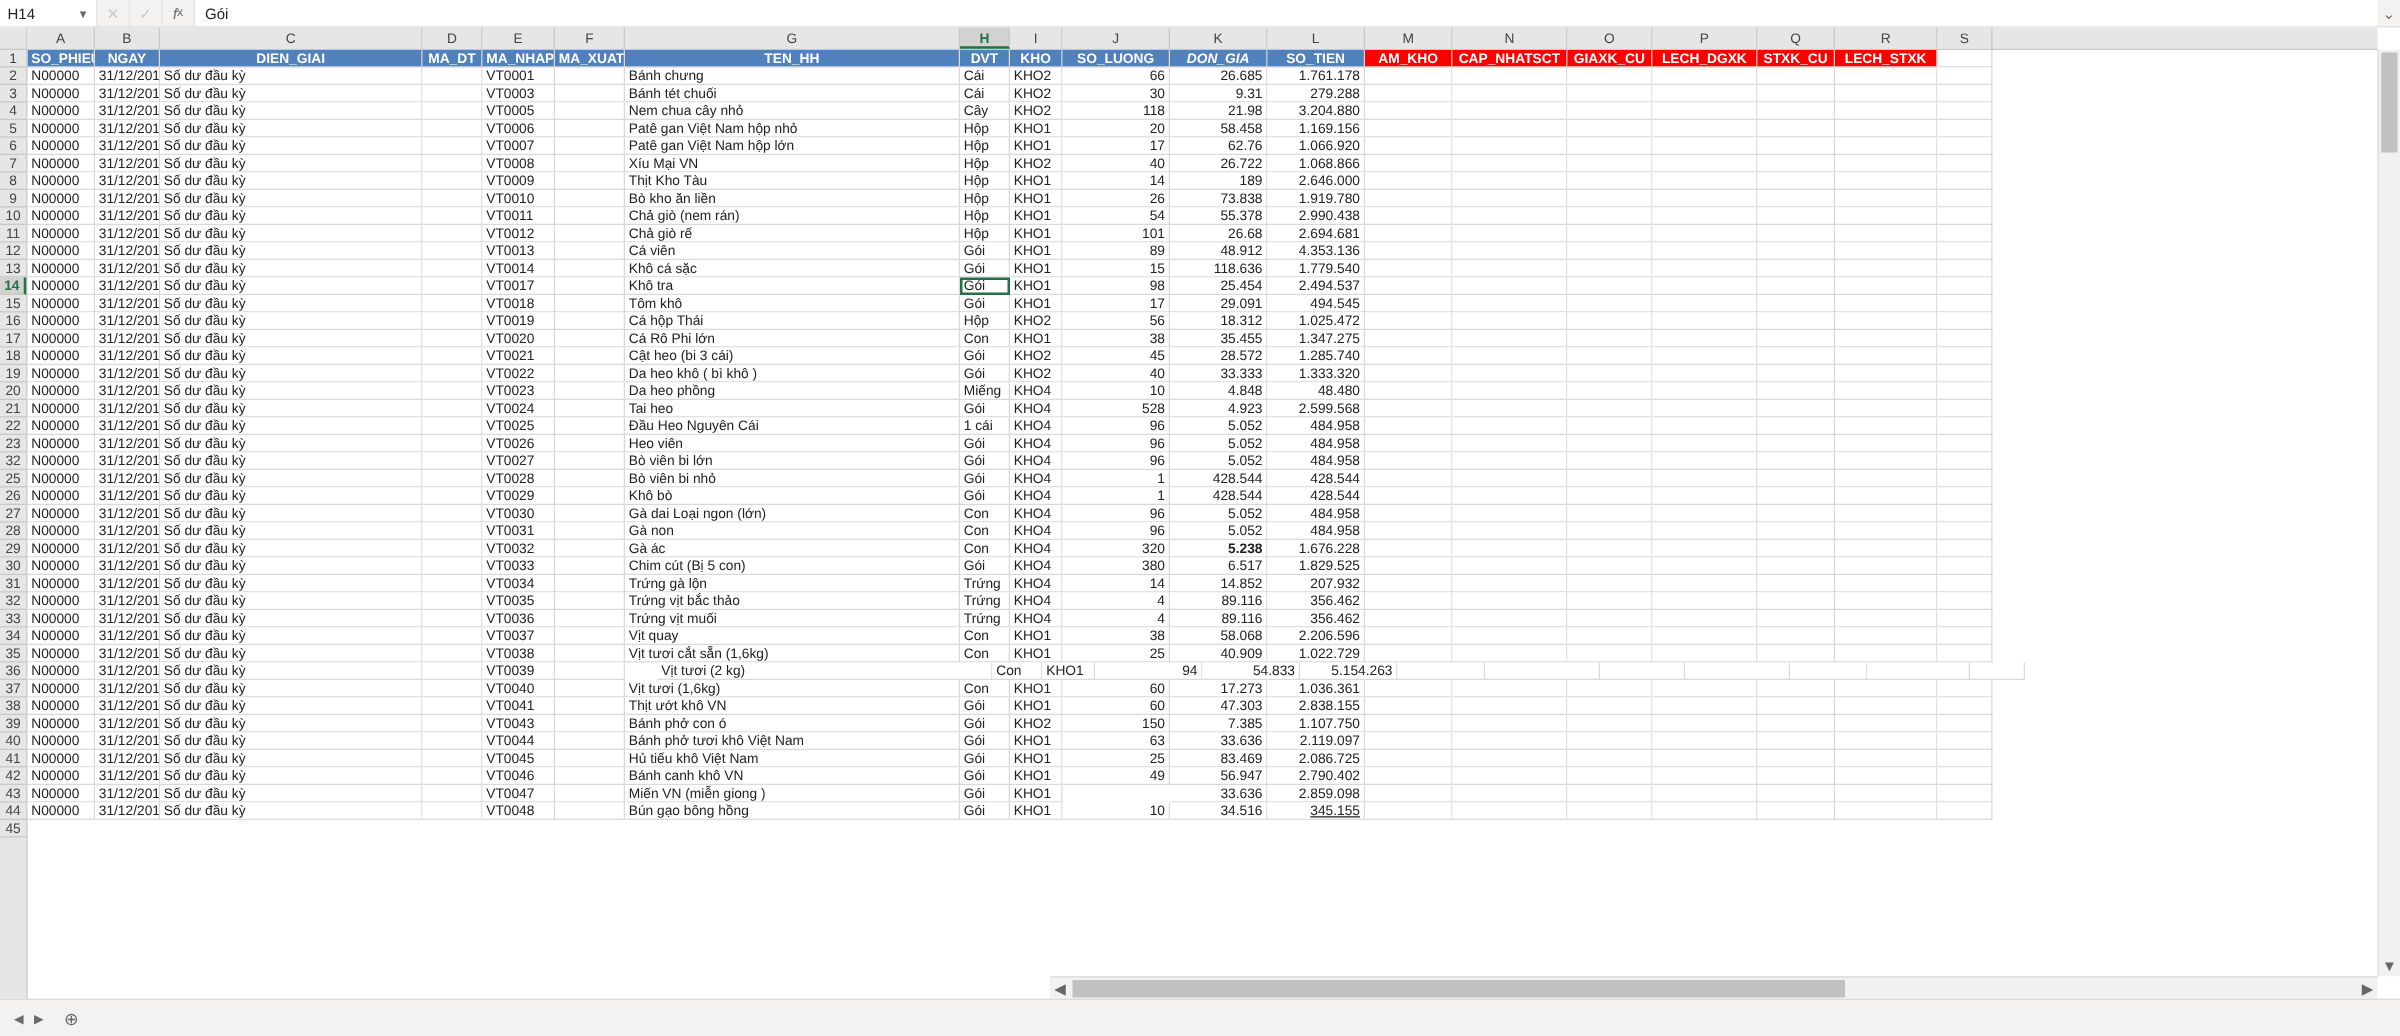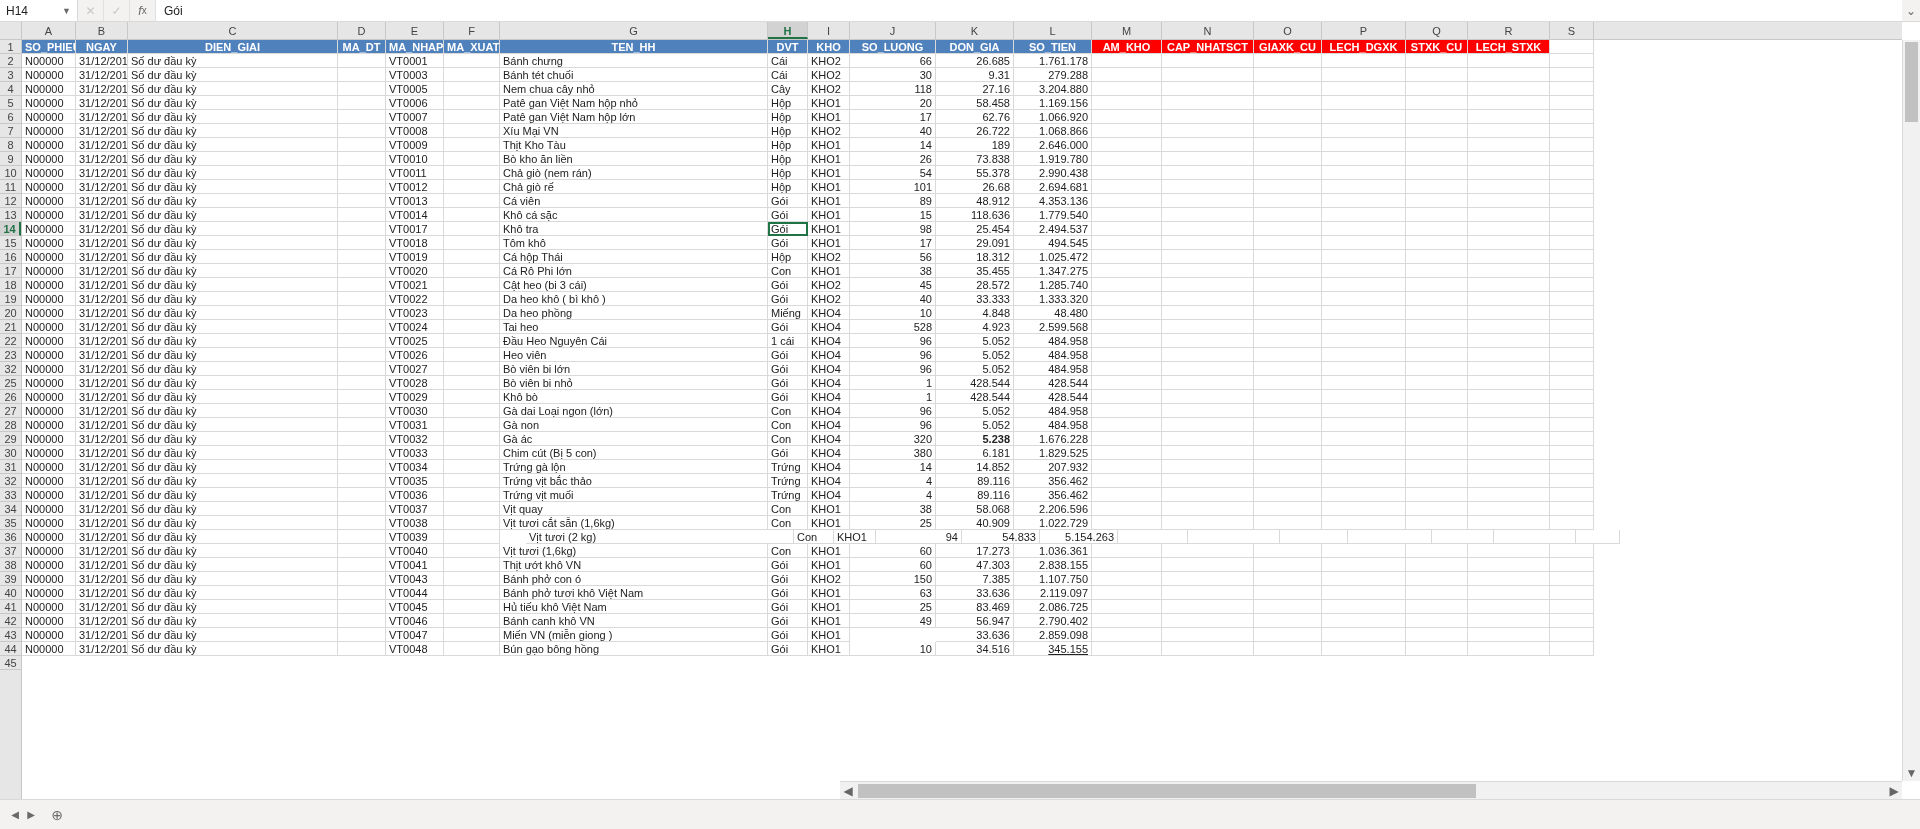--- a/index.html
+++ b/index.html
@@ -156,21 +156,21 @@
         <div class="cell hdr-blue" style="width: 54px;">SO_PHIEU</div>
         <div class="cell hdr-blue" style="width: 52px;">NGAY</div>
         <div class="cell hdr-blue" style="width: 210px;">DIEN_GIAI</div>
         <div class="cell hdr-blue" style="width: 48px;">MA_DT</div>
         <div class="cell hdr-blue" style="width: 58px;">MA_NHAP</div>
         <div class="cell hdr-blue" style="width: 56px;">MA_XUAT</div>
         <div class="cell hdr-blue" style="width: 268px;">TEN_HH</div>
         <div class="cell hdr-blue" style="width: 40px;">DVT</div>
         <div class="cell hdr-blue" style="width: 42px;">KHO</div>
         <div class="cell hdr-blue" style="width: 86px;">SO_LUONG</div>
-        <div class="cell hdr-blue" style="width: 78px;">DON_GIA</div>
+        <div class="cell hdr-blue" style="width: 78px; font-style: italic;">DON_GIA</div>
         <div class="cell hdr-blue" style="width: 78px;">SO_TIEN</div>
         <div class="cell hdr-red" style="width: 70px;">AM_KHO</div>
         <div class="cell hdr-red" style="width: 92px;">CAP_NHATSCT</div>
         <div class="cell hdr-red" style="width: 68px;">GIAXK_CU</div>
         <div class="cell hdr-red" style="width: 84px;">LECH_DGXK</div>
         <div class="cell hdr-red" style="width: 62px;">STXK_CU</div>
         <div class="cell hdr-red" style="width: 82px;">LECH_STXK</div>
         <div class="cell" style="width: 44px;"></div>
       </div>
       <div class="row">
@@ -219,21 +219,21 @@
         <div class="cell" style="width: 54px;">N00000</div>
         <div class="cell" style="width: 52px;">31/12/2015</div>
         <div class="cell" style="width: 210px;">Số dư đầu kỳ</div>
         <div class="cell" style="width: 48px;"></div>
         <div class="cell" style="width: 58px;">VT0005</div>
         <div class="cell" style="width: 56px;"></div>
         <div class="cell" style="width: 268px;">Nem chua cây nhỏ</div>
         <div class="cell" style="width: 40px;">Cây</div>
         <div class="cell" style="width: 42px;">KHO2</div>
         <div class="cell num" style="width: 86px;">118</div>
-        <div class="cell num" style="width: 78px;">27.16</div>
+        <div class="cell num" style="width: 78px;">21.98</div>
         <div class="cell num" style="width: 78px;">3.204.880</div>
         <div class="cell" style="width: 70px;"></div>
         <div class="cell" style="width: 92px;"></div>
         <div class="cell" style="width: 68px;"></div>
         <div class="cell" style="width: 84px;"></div>
         <div class="cell" style="width: 62px;"></div>
         <div class="cell" style="width: 82px;"></div>
         <div class="cell" style="width: 44px;"></div>
       </div>
       <div class="row">
@@ -765,21 +765,21 @@
         <div class="cell" style="width: 54px;">N00000</div>
         <div class="cell" style="width: 52px;">31/12/2015</div>
         <div class="cell" style="width: 210px;">Số dư đầu kỳ</div>
         <div class="cell" style="width: 48px;"></div>
         <div class="cell" style="width: 58px;">VT0033</div>
         <div class="cell" style="width: 56px;"></div>
         <div class="cell" style="width: 268px;">Chim cút (Bị 5 con)</div>
         <div class="cell" style="width: 40px;">Gói</div>
         <div class="cell" style="width: 42px;">KHO4</div>
         <div class="cell num" style="width: 86px;">380</div>
-        <div class="cell num" style="width: 78px;">6.181</div>
+        <div class="cell num" style="width: 78px;">6.517</div>
         <div class="cell num" style="width: 78px;">1.829.525</div>
         <div class="cell" style="width: 70px;"></div>
         <div class="cell" style="width: 92px;"></div>
         <div class="cell" style="width: 68px;"></div>
         <div class="cell" style="width: 84px;"></div>
         <div class="cell" style="width: 62px;"></div>
         <div class="cell" style="width: 82px;"></div>
         <div class="cell" style="width: 44px;"></div>
       </div>
       <div class="row">

